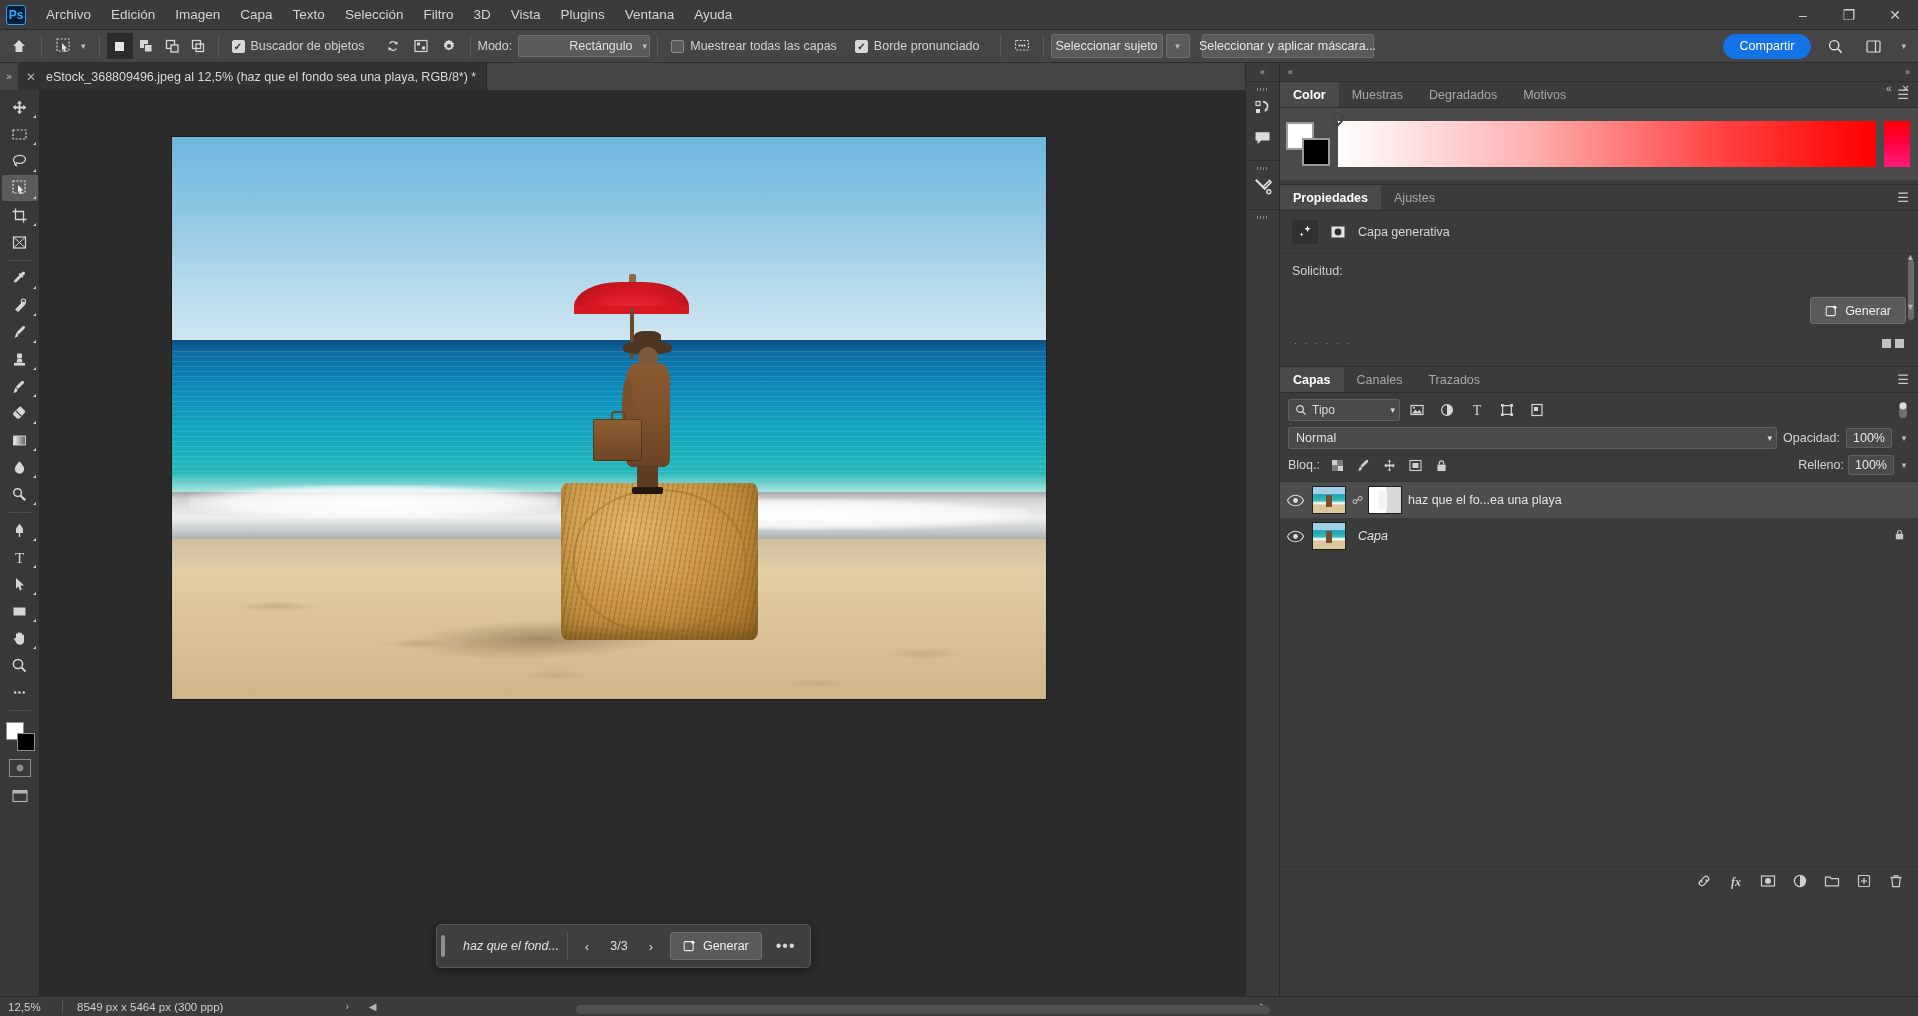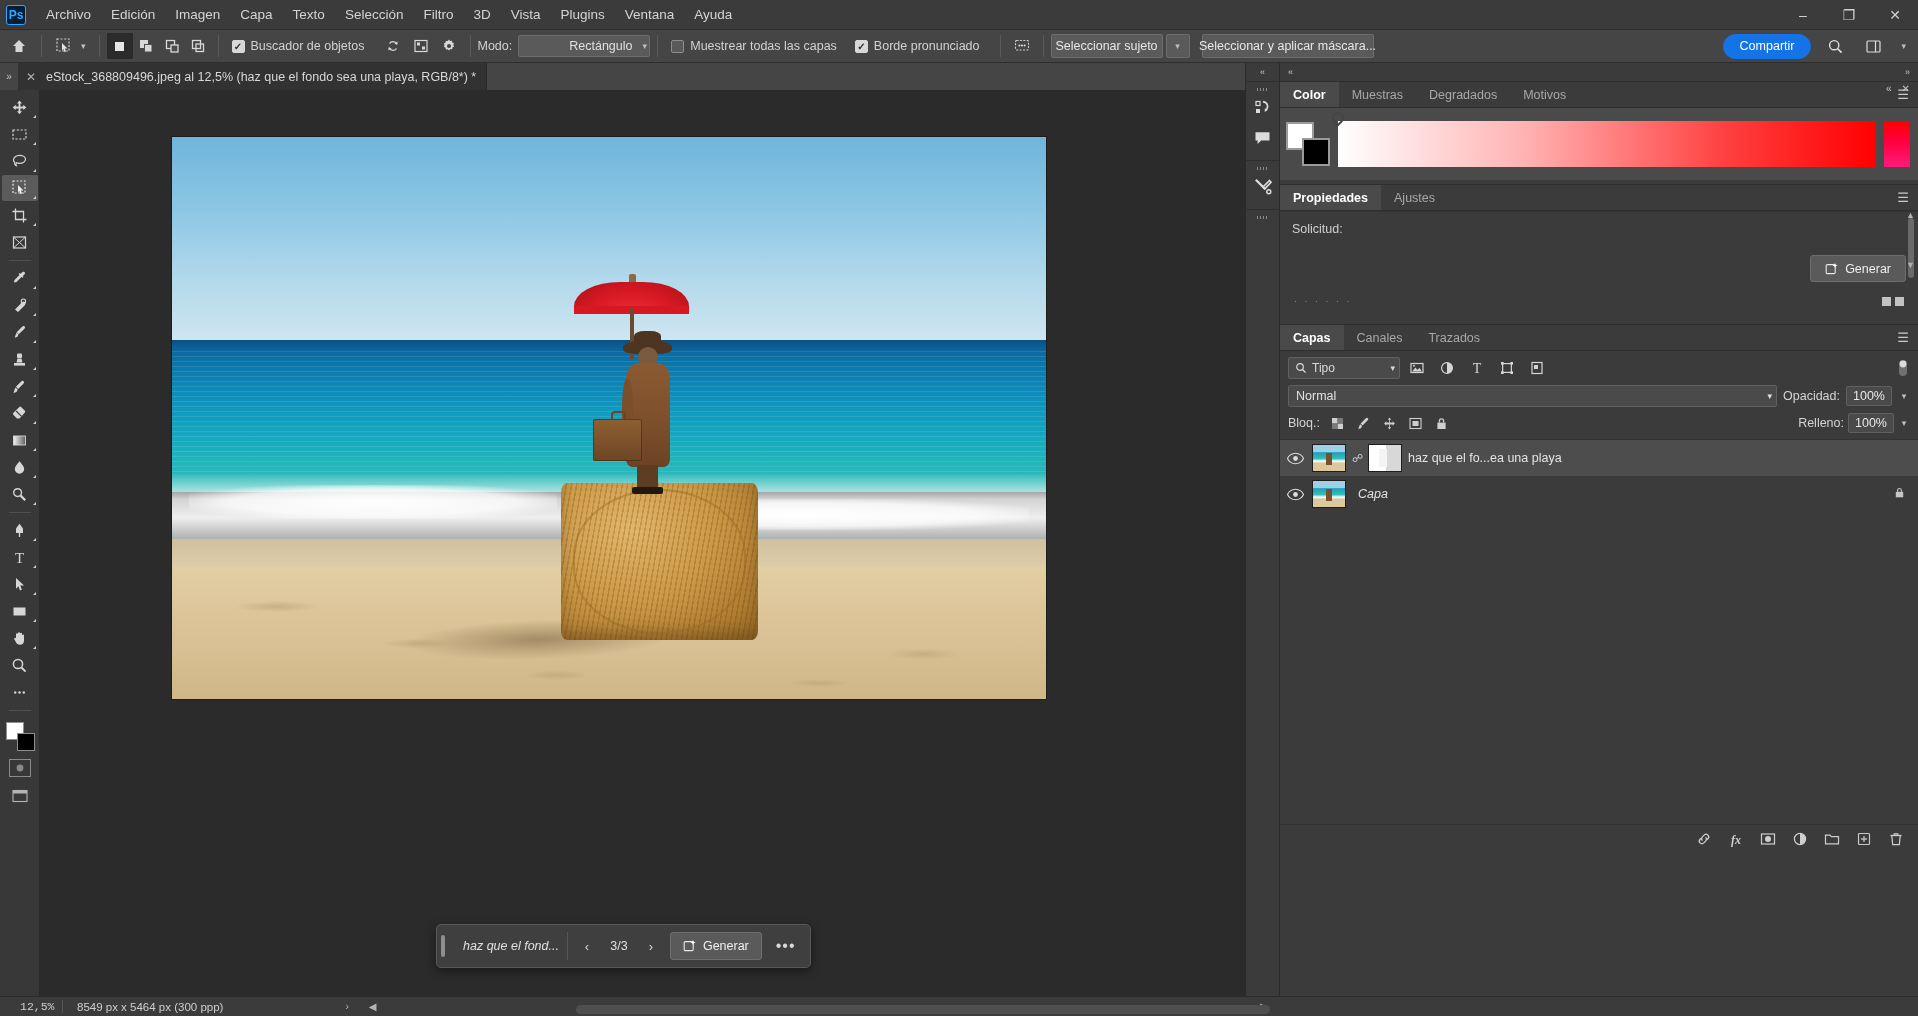--- a/index.html
+++ b/index.html
@@ -379,21 +379,21 @@
   }
   .lf-ic { width: 20px; height: 20px; display:flex;align-items:center;justify-content:center;
     color:#cfcfcf; font-size: 13px; }
 
   
   .statusbar {
     position: absolute; left: 0; bottom: 0; width: 1918px; height: 20px;
     background: #3b3b3b; border-top: 1px solid #2b2b2b;
     display: flex; align-items: center; font-size: 11.5px; color: #cfcfcf;
   }
-  .zoomval { width: 62px; padding-left: 20px; font-family: Liberation Mono, monospace; }
+  .zoomval { width: 62px; padding-left: 8px; }
   .sb-sep { width:1px; height: 13px; background: #555; }
   .dims { padding-left: 14px; white-space: nowrap; }
   .sb-arrow { padding: 0 10px; color: #b4b4b4; font-size: 10px; }
   .sb-hscroll { position:absolute; left: 576px; right: 648px; bottom: 2px; height: 9px;
     background: #4f4f4f; border-radius: 5px; }
   svg { pointer-events: none; }
 </style>
 </head>
 <body>
 
@@ -843,20 +843,35 @@
     <div class="panel props" style="margin-top:4px;">
       <div class="panel-tabs" style="position:relative;">
         <div class="ptab active">Propiedades</div>
         <div class="ptab">Ajustes</div>
         <div class="panel-menu">☰</div>
       </div>
       <div style="position:absolute; right:8px; top:20px; display:flex; gap:10px; font-size:10px; color:#c4c4c4;">
         <span>«</span>
         <span>✕</span>
       </div>
+      <div class="prop-row-layer">
+        <span class="prop-ic">
+          <svg width="16" height="16" viewBox="0 0 16 16">
+              <path d="M10.5 1.6l.9 2.3 2.3.9-2.3.9-.9 2.3-.9-2.3-2.3-.9 2.3-.9z" fill="#ffffff"></path>
+              <path d="M4.6 8.4l.6 1.5 1.5.6-1.5.6-.6 1.5-.6-1.5-1.5-.6 1.5-.6z" fill="#ffffff"></path>
+            </svg>
+        </span>
+        <span class="prop-ic2">
+          <svg width="18" height="18" viewBox="0 0 18 18">
+              <rect x="2.5" y="3.5" width="13" height="11" fill="#e4e4e4"></rect>
+              <circle cx="9" cy="9" r="3.4" fill="#2f2f2f"></circle>
+            </svg>
+        </span>
+        <span class="prop-layer-name">Capa generativa</span>
+      </div>
       <div class="prop-body">
         <div class="prop-label">Solicitud:</div>
         <div class="prop-actions">
           <div class="generar-btn">
             <svg width="14" height="14" viewBox="0 0 14 14">
               <rect x="1.2" y="2.6" width="9" height="9" rx="1.2" fill="none" stroke="#e8e8e8" stroke-width="1.1"></rect>
               <path d="M10 1 l.7 1.8 1.8.7 -1.8.7 -.7 1.8 -.7-1.8 -1.8-.7 1.8-.7z" fill="#ffffff"></path>
             </svg>
             <span>Generar</span>
           </div>

